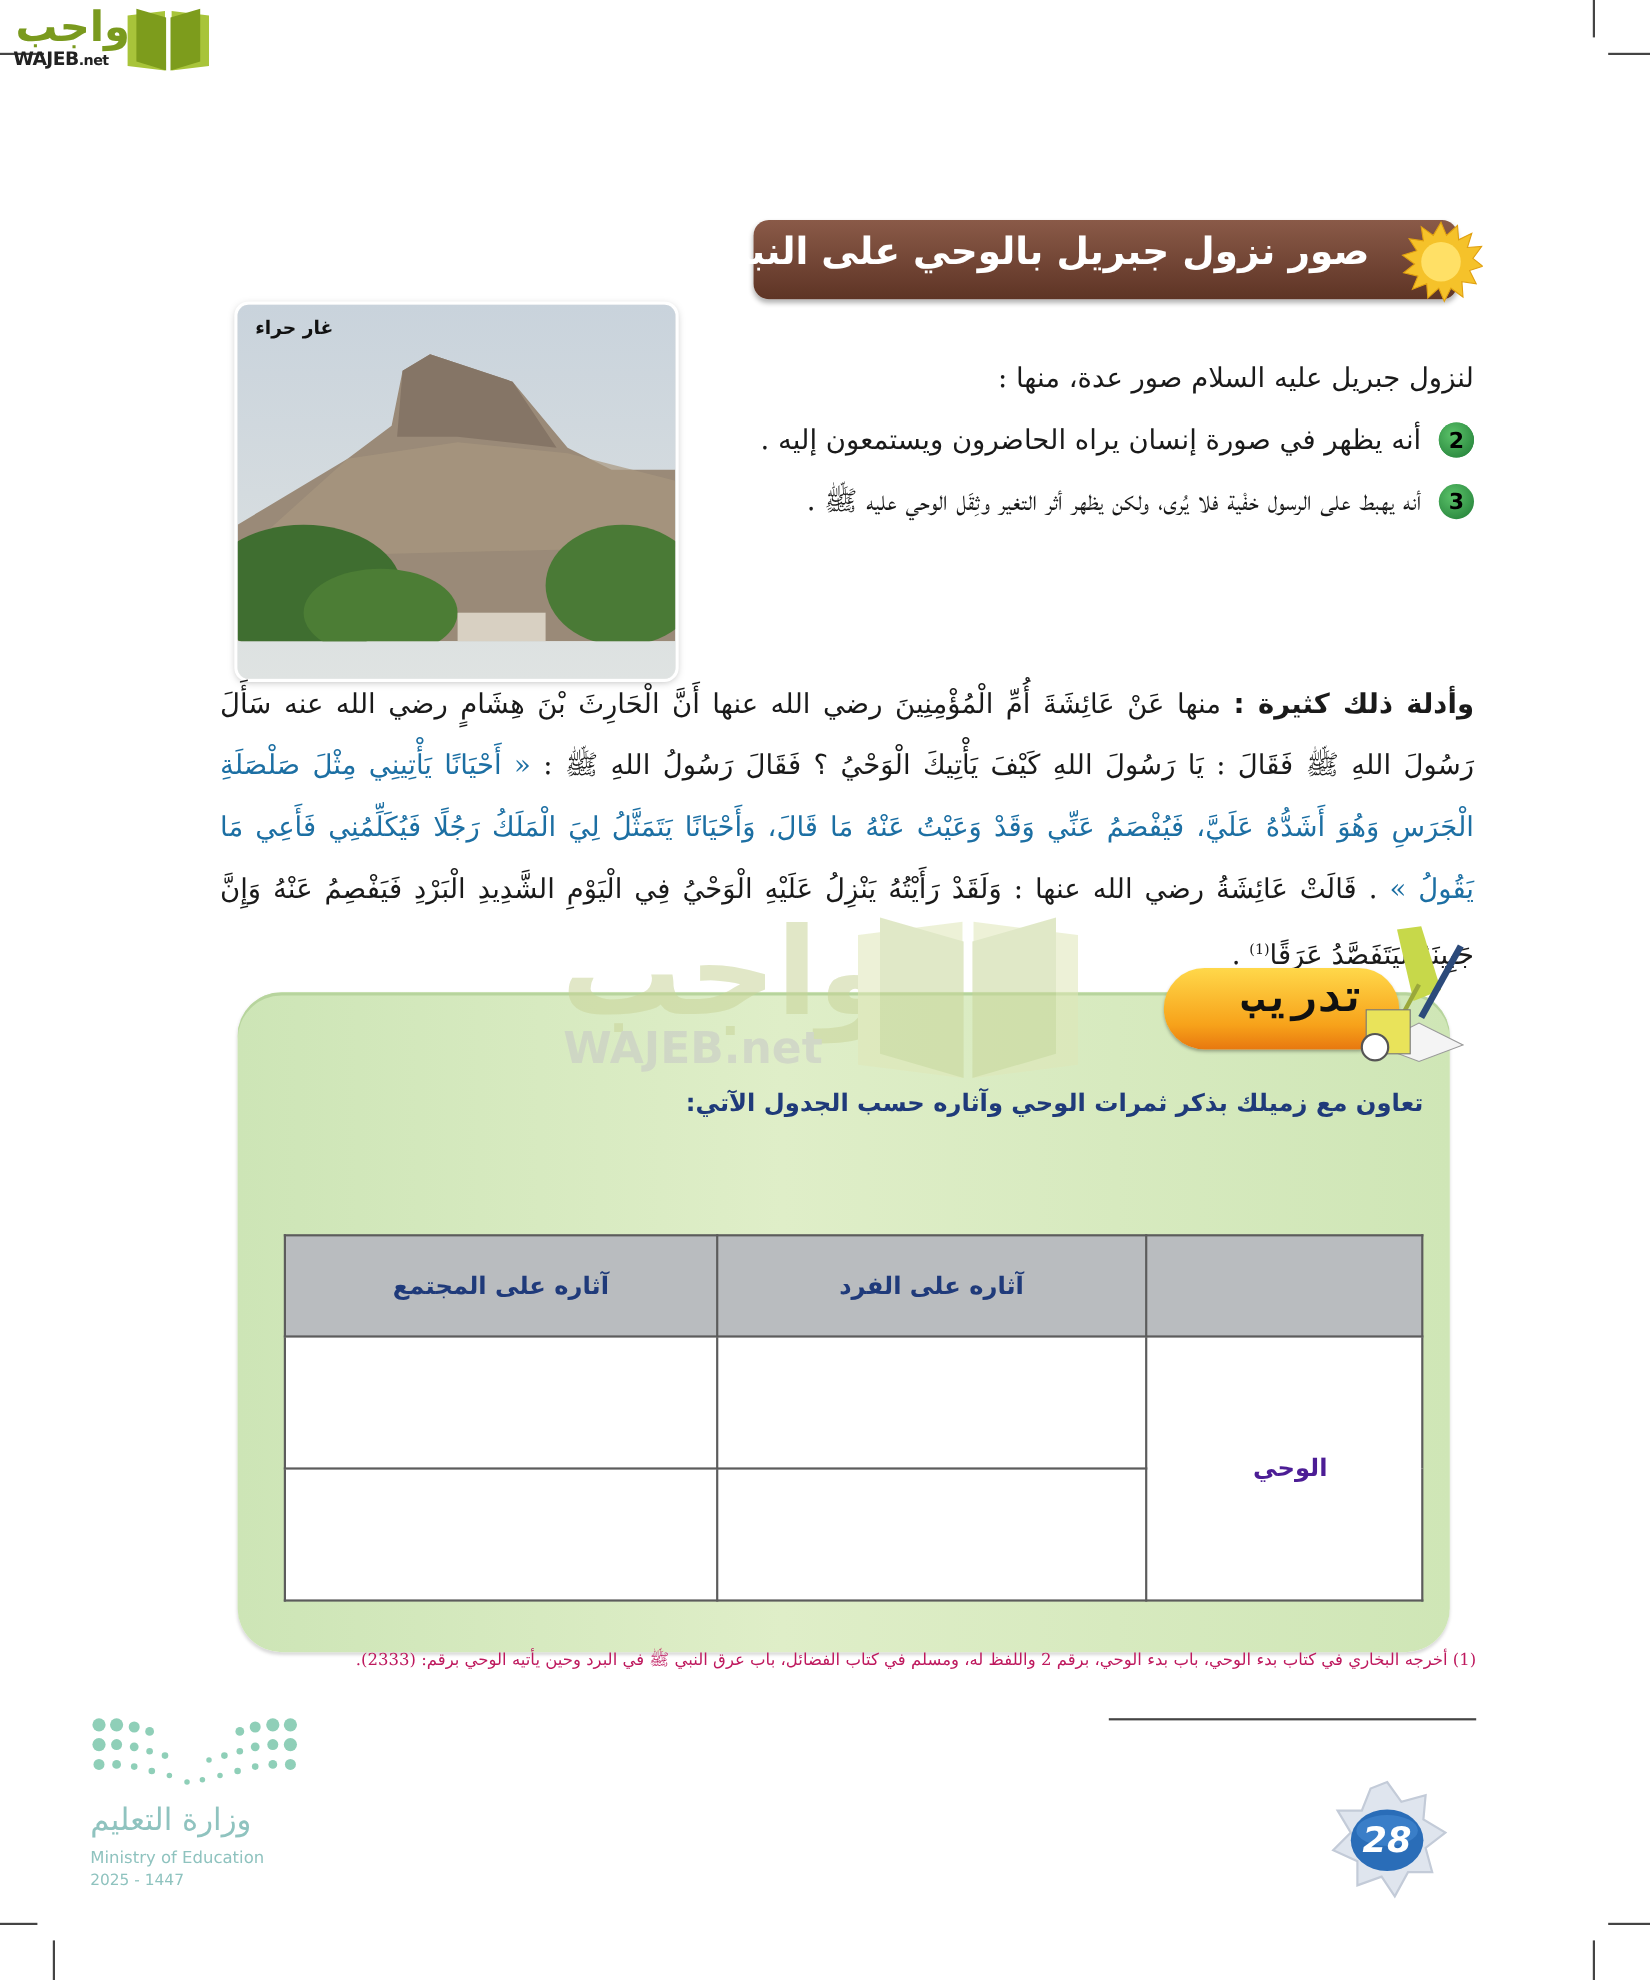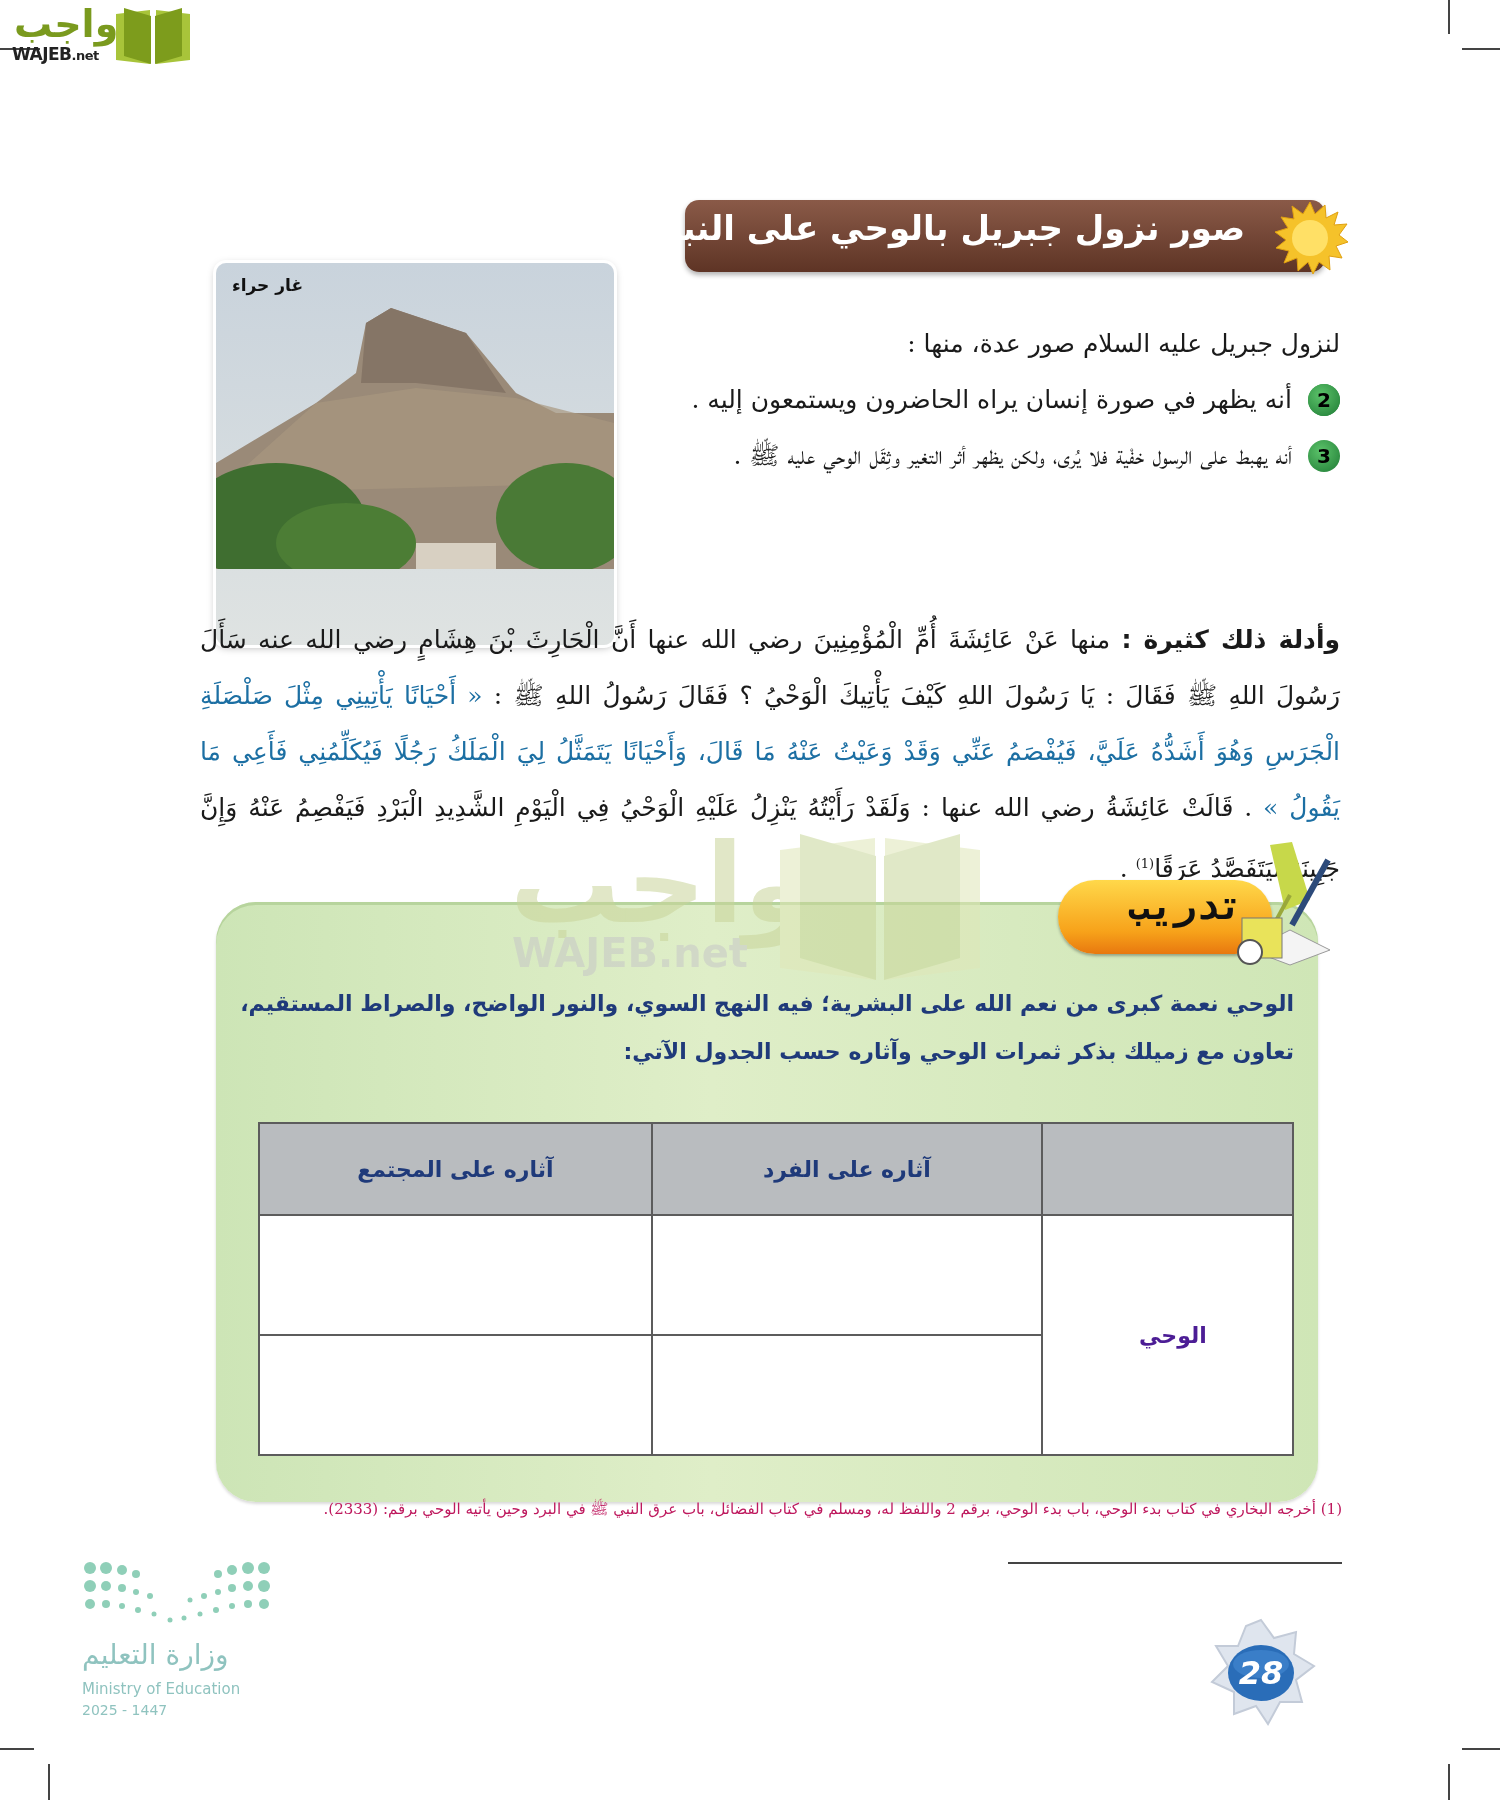--- a/index.html
+++ b/index.html
@@ -16,21 +16,21 @@
   .logo .en { position: absolute; left: 4px; top: 40px; font-family: "DejaVu Sans", sans-serif; font-weight: bold; font-size: 17px; color: #222; letter-spacing: -0.5px; }
   .logo .en small { font-size: 13px; }
   .logo .book { position: absolute; left: 104px; top: 2px; width: 82px; height: 60px; }
 
   
   .banner { left: 685px; top: 200px; width: 640px; height: 72px; background: linear-gradient(#8a5a48, #5e3425); border-radius: 14px; box-shadow: 0 3px 5px rgba(0,0,0,.3); }
   .banner .t { position: absolute; right: 80px; top: 8px; font-family: "DejaVu Sans", sans-serif; font-weight: bold; font-size: 34px; color: #fff; direction: rtl; white-space: nowrap; }
   .sunburst { left: 1272px; top: 200px; width: 76px; height: 76px; }
 
   
-  .photo { left: 216px; top: 263px; width: 398px; height: 382px; border-radius: 10px; overflow: hidden; box-shadow: 0 0 0 3px #fff, 0 2px 8px rgba(0,0,0,.35); background: linear-gradient(#c9d3dc, #dfe3e2); }
+  .photo { left: 216px; top: 277px; width: 398px; height: 340px; border-radius: 10px; overflow: hidden; box-shadow: 0 0 0 3px #fff, 0 2px 8px rgba(0,0,0,.35); background: linear-gradient(#c9d3dc, #dfe3e2); }
   .photo .cap { position: absolute; left: 16px; top: 12px; font-family: "DejaVu Sans", sans-serif; font-weight: bold; font-size: 17px; color: #111; direction: rtl; }
 
   
   .intro { right: 160px; top: 316px; width: 690px; direction: rtl; font-size: 25px; line-height: 56px; }
   .intro .item { position: relative; padding-right: 48px; }
   .intro .num { position: absolute; right: 0; top: 12px; width: 32px; height: 32px; border-radius: 50%; background: radial-gradient(circle at 40% 35%, #5cc36a, #1e7a34); color: #000; font-family: "DejaVu Sans", sans-serif; font-weight: bold; font-size: 20px; line-height: 32px; text-align: center; }
 
   
   .evidence { left: 200px; right: 160px; top: 612px; direction: rtl; font-size: 25px; line-height: 56px; text-align: justify; }
   .evidence .lead { font-family: "DejaVu Sans", sans-serif; font-weight: bold; }
@@ -153,21 +153,20 @@
 <svg class="abs deskicon" viewBox="0 0 110 130">
   <polygon points="40,5 62,2 80,60 55,70" fill="#c7d84a"></polygon>
   <line x1="30" y1="110" x2="60" y2="55" stroke="#9aa83a" stroke-width="4"></line>
   <path d="M20 110 L60 90 L100 110 L60 125 Z" fill="#f4f4f4" stroke="#999"></path>
   <rect x="12" y="78" width="40" height="40" fill="#e9e35a" stroke="#777"></rect>
   <circle cx="20" cy="112" r="12" fill="#fff" stroke="#555" stroke-width="2"></circle>
   <line x1="62" y1="85" x2="98" y2="20" stroke="#2c4a7a" stroke-width="6"></line>
 </svg>
 
 <div class="abs task">
-  <div>الوحي نعمة كبرى من نعم الله على البشرية؛ فيه النهج السوي، والنور الواضح، والصراط المستقيم،</div>
   <div>تعاون مع زميلك بذكر ثمرات الوحي وآثاره حسب الجدول الآتي:</div>
 </div>
 
 <table class="abs tbl">
   <tbody>
       <tr>
     <th style="width:250px"></th>
     <th style="width:392px">آثاره على الفرد</th>
     <th style="width:394px">آثاره على المجتمع</th>
   </tr>

